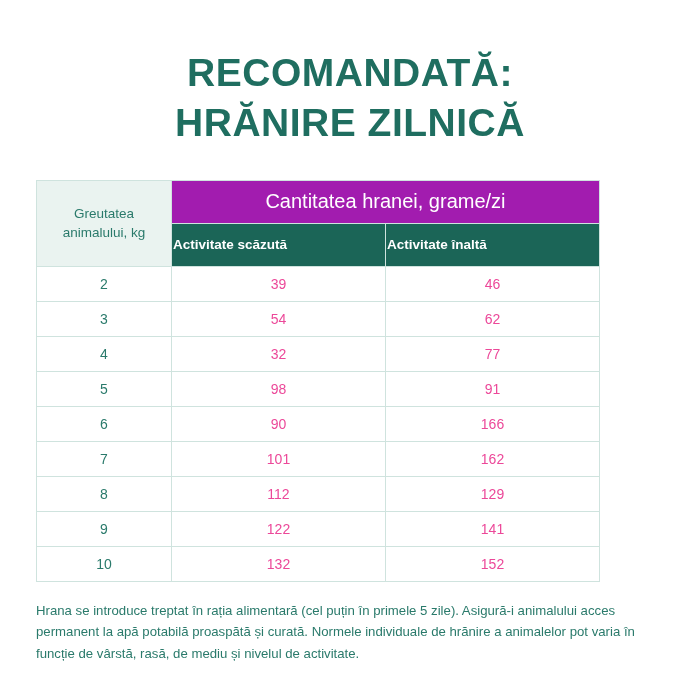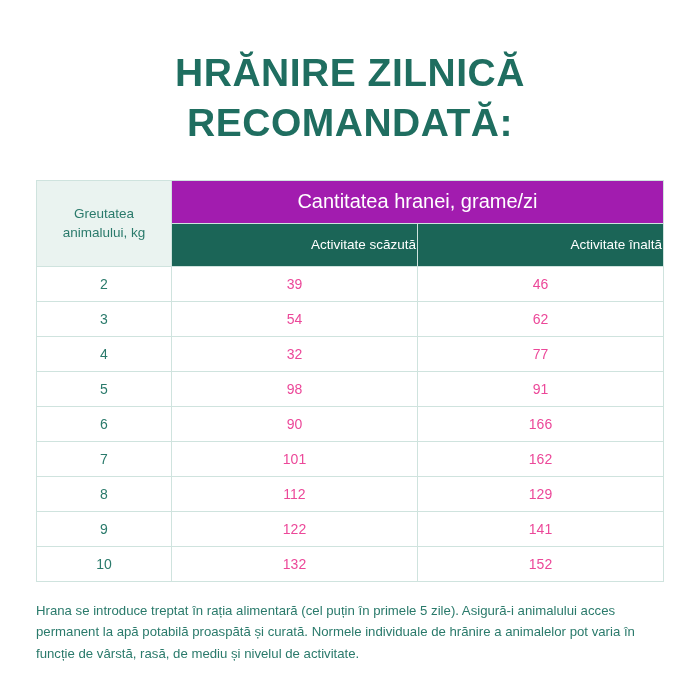--- a/index.html
+++ b/index.html
@@ -31,21 +31,21 @@
     padding-top: 48px;
     text-transform: uppercase;
   }
   .title-line {
     display: block;
   }
   .table-wrap {
     margin-top: 32px;
   }
   table.feed {
-    width: 628px;
+    width: 564px;
     border-collapse: collapse;
     table-layout: fixed;
   }
   table.feed th, table.feed td {
     border: 1px solid #cfe3de;
   }
   .hdr-weight {
     background: #eaf3f0;
     color: #2a7a6b;
     font-size: 13.5px;
@@ -63,22 +63,22 @@
     font-size: 20px;
     font-weight: normal;
     text-align: center;
     height: 40px;
     border: 1px solid #1b6557;
   }
   .hdr-sub {
     background: #1b6557;
     color: #ffffff;
     font-size: 13.5px;
-    font-weight: normal;
-    text-align: right;
+    font-weight: bold;
+    text-align: left;
     height: 40px;
     border: 1px solid #3d7d71;
     border-bottom: 1px solid #1b6557;
   }
   td.cell {
     height: 32px;
     text-align: center;
     font-size: 14px;
     color: #ec4899;
     background: #ffffff;
@@ -94,22 +94,22 @@
     color: #2a7a6b;
     text-align: left;
   }
 </style>
 </head>
 <body>
 
 <div class="page">
 
   <div class="title">
+    <span class="title-line">RECOMANDATĂ:</span>
     <span class="title-line">HRĂNIRE ZILNICĂ</span>
-    <span class="title-line">RECOMANDATĂ:</span>
   </div>
 
   <div class="table-wrap">
     <table class="feed">
       <thead>
         <tr>
           <th class="hdr-weight" rowspan="2">Greutatea animalului, kg</th>
           <th class="hdr-main" colspan="2">Cantitatea hranei, grame/zi</th>
         </tr>
         <tr>

